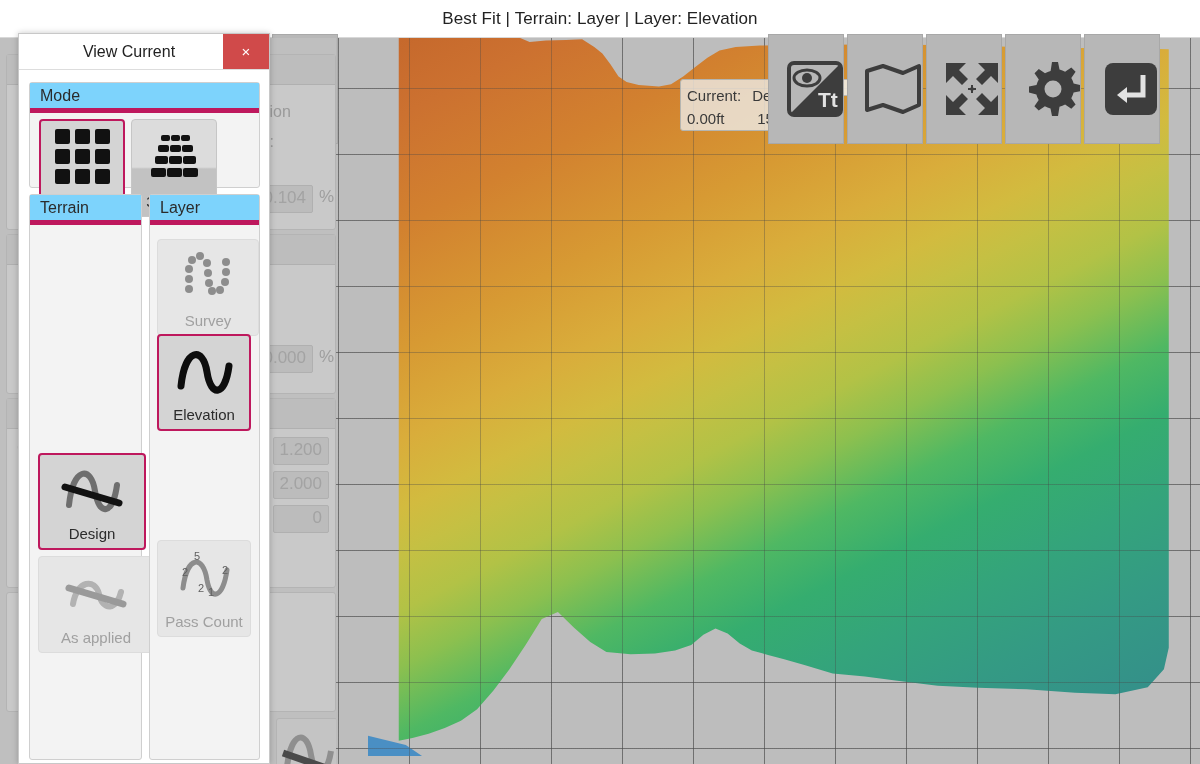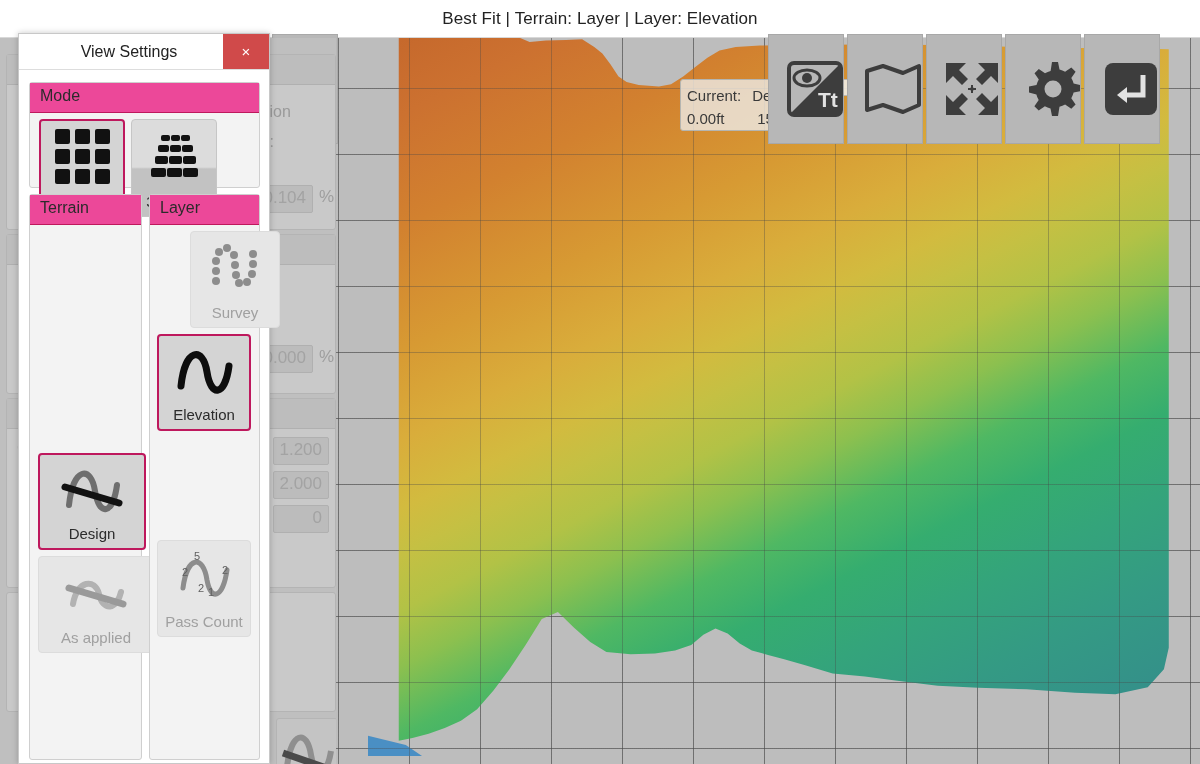--- a/index.html
+++ b/index.html
@@ -160,21 +160,21 @@
   .dlg-close {
     position: absolute; right: 0; top: 0; width: 46px; height: 35px;
     background: #d04a4a; color: #fff; font-size: 15px;
     display: flex; align-items: center; justify-content: center;
   }
 
   .group {
     position: absolute; background: #f3f3f3; border: 1px solid #cfcfcf; border-radius: 3px;
   }
   .group > .ghdr {
-    height: 30px; background: #ec4899; border-bottom: 1px solid #be185d;
+    height: 30px; background: #7dd3fc; border-bottom: 5px solid #be185d;
     font-size: 16px; color: #2b2b2b; padding: 4px 0 0 10px;
   }
   #mode-group { left: 10px; top: 48px; width: 231px; height: 106px; }
   #terrain-group { left: 10px; top: 160px; width: 113px; height: 566px; }
   #layer-group { left: 130px; top: 160px; width: 111px; height: 566px; }
 
   .tile {
     position: absolute; background: #d4d4d4; border: 1px solid #c6c6c6; border-radius: 4px;
     display: flex; flex-direction: column; align-items: center; justify-content: flex-end;
     padding-bottom: 5px; cursor: pointer;
@@ -189,21 +189,21 @@
   #tile-2d { left: 9px; top: 36px; width: 86px; height: 98px; }
   #tile-3d { left: 101px; top: 36px; width: 86px; height: 98px;
     background: linear-gradient(to bottom,#dcdcdc 0%,#dcdcdc 49%,#c2c2c2 51%,#c2c2c2 100%); }
 
   
   #tile-original { left: 8px; top: 155px; width: 96px; height: 97px; }
   #tile-design   { left: 8px; top: 258px; width: 108px; height: 97px; }
   #tile-applied  { left: 8px; top: 361px; width: 116px; height: 97px; }
 
   
-  #tile-survey    { left: 7px; top: 36px; width: 90px; height: 97px; margin-left: 33px; }
+  #tile-survey    { left: 7px; top: 44px; width: 102px; height: 97px; }
   #tile-elevation { left: 7px; top: 139px; width: 94px; height: 97px; }
   #tile-cutfill   { left: 7px; top: 242px; width: 94px; height: 97px; }
   #tile-pass      { left: 7px; top: 345px; width: 94px; height: 97px; }
 
   .dotgrid { display: grid; grid-template-columns: repeat(3, 1fr); gap: 5px; }
   .dotgrid i { display: block; width: 15px; height: 15px; background: #111; border-radius: 2px; }
 </style>
 </head>
 <body>
 
@@ -317,21 +317,21 @@
     <div class="bgicon" style="left:276px; top:680px; width:62px; height:84px;">
       <svg width="62" height="70" viewBox="0 0 62 70">
         <path d="M10 48 C14 12, 30 10, 34 36 C38 60, 50 58, 54 32" fill="none" stroke="#8f8f8f" stroke-width="6"></path>
         <line x1="6" y1="34" x2="58" y2="52" stroke="#4a4a4a" stroke-width="7"></line>
       </svg>
     </div>
   </div>
 
   <div class="dialog">
     <div class="dlg-title">
-      <div class="txt">View Settings</div>
+      <div class="txt">View Current</div>
       <div class="dlg-close">×</div>
     </div>
 
     <div class="group" id="mode-group">
       <div class="ghdr">Mode</div>
 
       <div class="tile sel" id="tile-2d">
         <div class="ico">
           <div class="dotgrid">
             <i></i>

